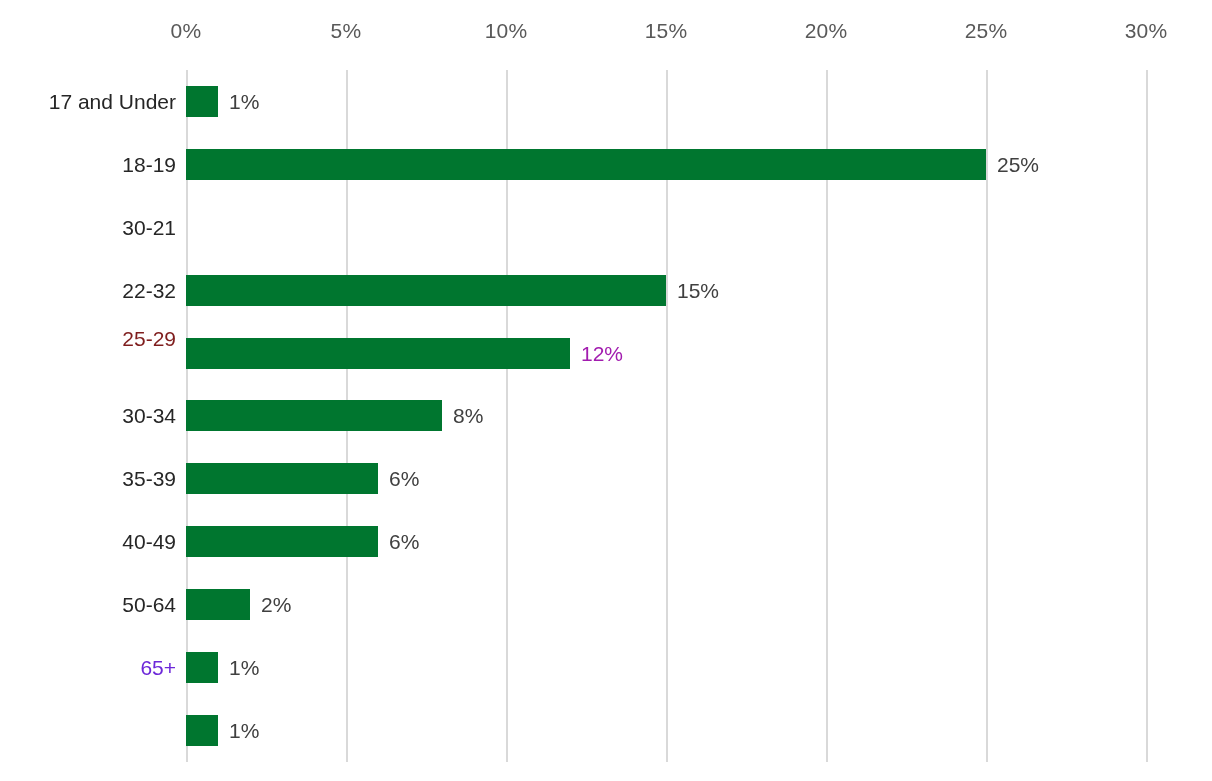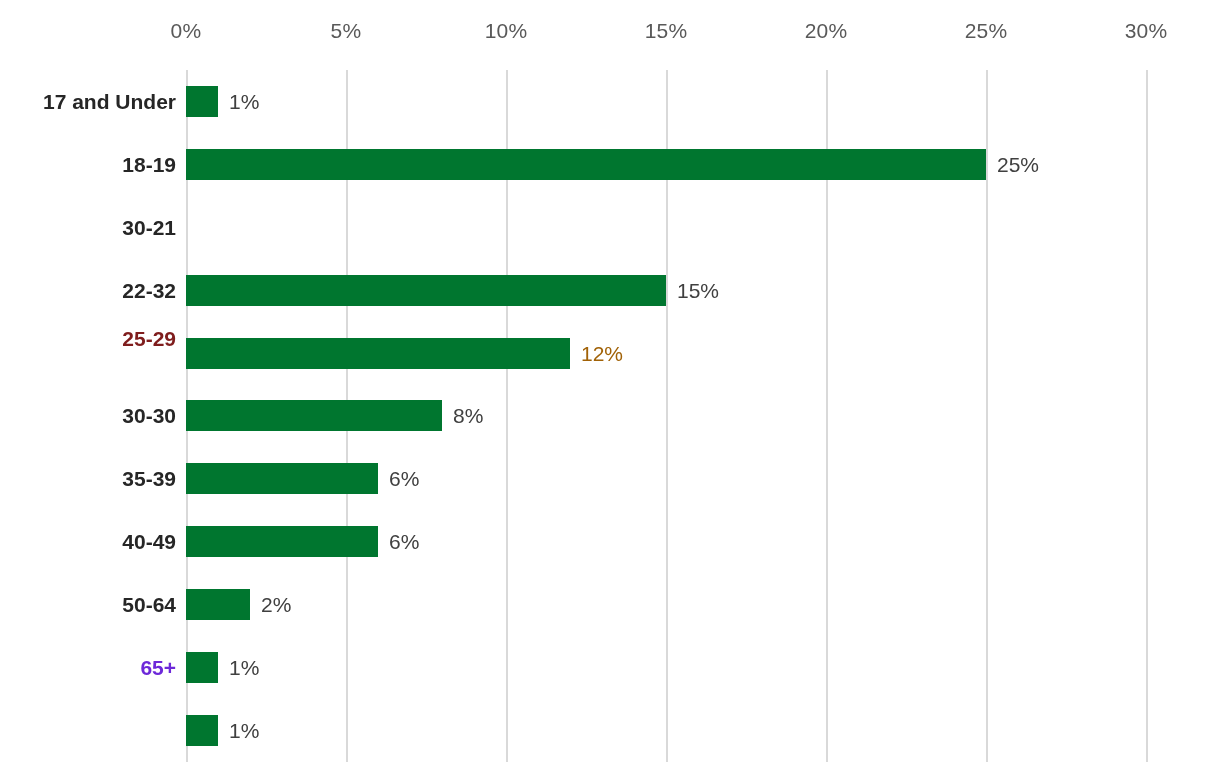--- a/index.html
+++ b/index.html
@@ -84,21 +84,20 @@
     line-height: 1;
   }
 
   
   .y-labels-layer {
     position: absolute;
     left: 0;
     top: 70px;
     width: 176px;
     height: 692px;
-    font-weight: bold;
   }
   .y-label {
     position: absolute;
     right: 0;
     height: 62.9px;
     display: flex;
     align-items: center;
     justify-content: flex-end;
     font-size: 21px;
     color: #262626;
@@ -120,21 +119,21 @@
       <div class="x-tick-label" style="left: 986px;">25%</div>
       <div class="x-tick-label" style="left: 1146px;">30%</div>
     </div>
 
   <div class="y-labels-layer">
       <div class="y-label" style="top: 0px; color: rgb(38, 38, 38);">17 and Under</div>
       <div class="y-label" style="top: 62.9091px; color: rgb(38, 38, 38);">18-19</div>
       <div class="y-label" style="top: 125.818px; color: rgb(38, 38, 38);">30-21</div>
       <div class="y-label" style="top: 188.727px; color: rgb(38, 38, 38);">22-32</div>
       <div class="y-label" style="top: 237px; color: #7f1d1d;">25-29</div>
-      <div class="y-label" style="top: 314.545px; color: rgb(38, 38, 38);">30-30</div>
+      <div class="y-label" style="top: 314.545px; color: rgb(38, 38, 38);">30-34</div>
       <div class="y-label" style="top: 377.455px; color: rgb(38, 38, 38);">35-39</div>
       <div class="y-label" style="top: 440.364px; color: rgb(38, 38, 38);">40-49</div>
       <div class="y-label" style="top: 503.273px; color: rgb(38, 38, 38);">50-64</div>
       <div class="y-label" style="top: 566.182px; color: #6d28d9;">65+</div>
     </div>
 
   <div class="plot-area">
     <div class="grid-layer">
         <div class="gridline" style="left: 0px; background: rgb(217, 217, 217);"></div>
         <div class="gridline" style="left: 160px; background: rgb(217, 217, 217);"></div>
@@ -152,21 +151,21 @@
         <div class="bar-row" style="top: 62.9091px;">
           <div class="bar" style="width: 800px; background: rgb(0, 118, 47);"></div>
           <span class="bar-value" style="color: rgb(64, 64, 64);">25%</span>
         </div>
         <div class="bar-row" style="top: 188.727px;">
           <div class="bar" style="width: 480px; background: rgb(0, 118, 47);"></div>
           <span class="bar-value" style="color: rgb(64, 64, 64);">15%</span>
         </div>
         <div class="bar-row" style="top: 251.636px;">
           <div class="bar" style="width: 384px; background: rgb(0, 118, 47);"></div>
-          <span class="bar-value" style="color: #a16207;">12%</span>
+          <span class="bar-value" style="color: #a21caf;">12%</span>
         </div>
         <div class="bar-row" style="top: 314.545px;">
           <div class="bar" style="width: 256px; background: rgb(0, 118, 47);"></div>
           <span class="bar-value" style="color: rgb(64, 64, 64);">8%</span>
         </div>
         <div class="bar-row" style="top: 377.455px;">
           <div class="bar" style="width: 192px; background: rgb(0, 118, 47);"></div>
           <span class="bar-value" style="color: rgb(64, 64, 64);">6%</span>
         </div>
         <div class="bar-row" style="top: 440.364px;">

